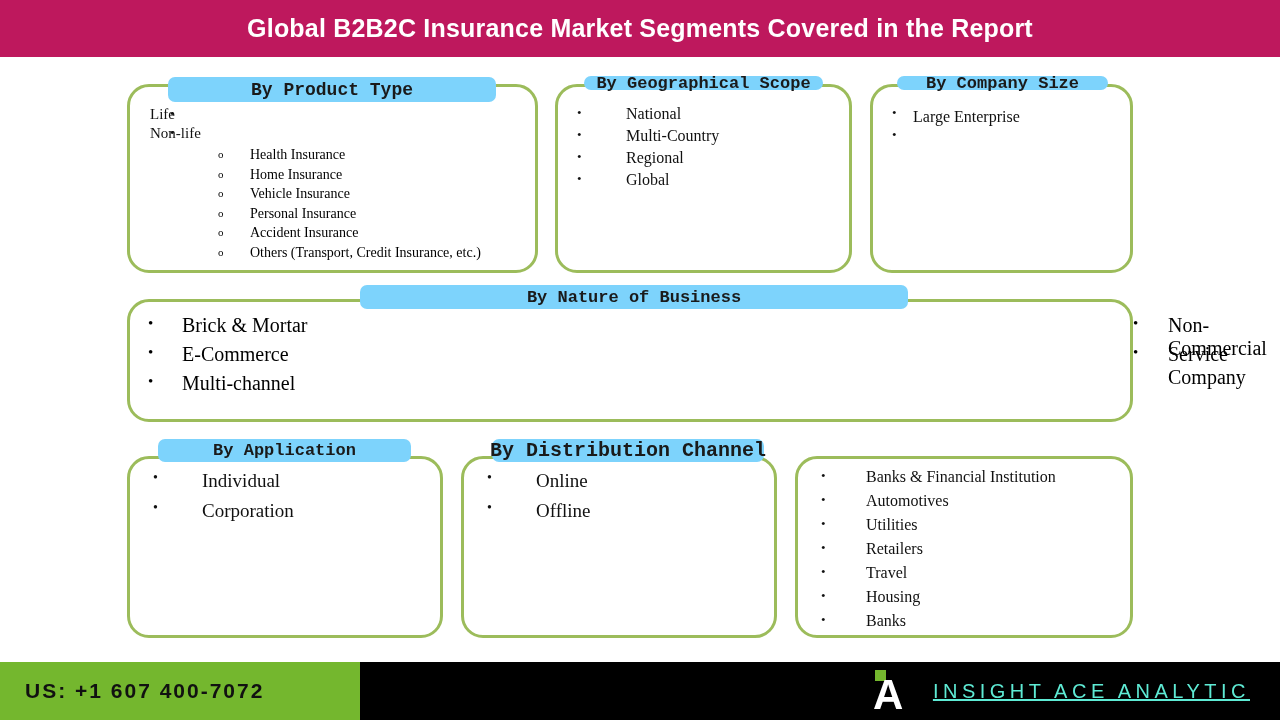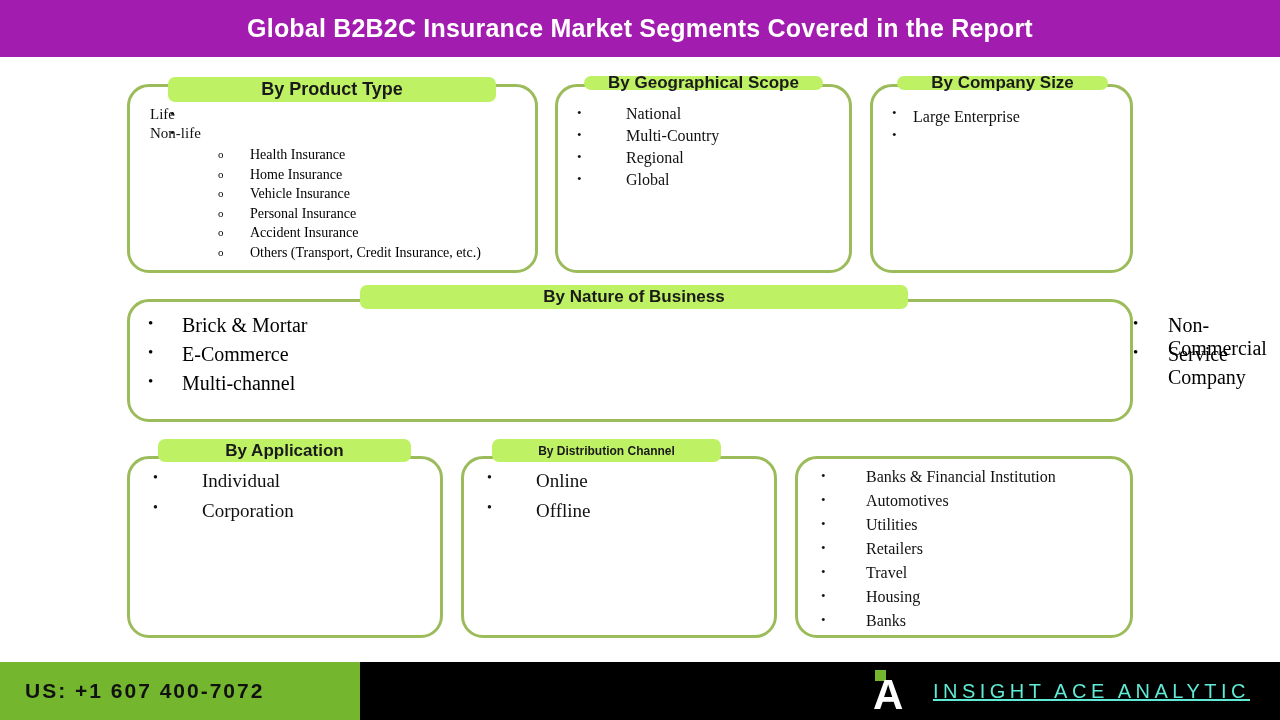--- a/index.html
+++ b/index.html
@@ -17,21 +17,21 @@
     width: 1280px;
     height: 720px;
     background: #ffffff;
   }
 
   
   .title-bar {
     position: absolute;
     left: 0; top: 0;
     width: 1280px; height: 57px;
-    background: #a21caf;
+    background: #be185d;
   }
   .title-text {
     position: absolute;
     left: 0; top: 0;
     width: 1280px; height: 57px;
     display: flex;
     align-items: center;
     justify-content: center;
     color: #ffffff;
     font-family: "Liberation Sans", sans-serif;
@@ -42,24 +42,24 @@
 
   
   .card {
     position: absolute;
     border: 3px solid #9CBC5B;
     border-radius: 22px;
     background: #ffffff;
   }
   .card-head {
     position: absolute;
-    background: #bef264;
+    background: #7dd3fc;
     border-radius: 7px;
     color: #1a1a1a;
-    font-family: Liberation Sans, sans-serif;
+    font-family: Liberation Mono, monospace;
     font-weight: bold;
     font-size: 17px;
     display: flex;
     align-items: center;
     justify-content: center;
     white-space: nowrap;
     z-index: 5;
   }
 
   ul.blist {
@@ -201,22 +201,22 @@
   #list-app > li .bullet { left: 7px; font-size: 14px; }
   #list-app > li .btext { margin-left: 56px; }
 
   
   #box-dist {
     left: 461px; top: 456px;
     width: 316px; height: 182px;
   }
   #head-dist {
     left: 492px; top: 439px;
-    width: 229px; height: 23px;
-    font-size: 12px;
+    width: 272px; height: 23px;
+    font-size: 20px;
   }
   #list-dist {
     position: absolute;
     left: 16px; top: 12px;
     width: 285px;
     font-size: 19px;
   }
   #list-dist > li { height: 30px; }
   #list-dist > li .bullet { left: 7px; font-size: 14px; }
   #list-dist > li .btext { margin-left: 56px; }

